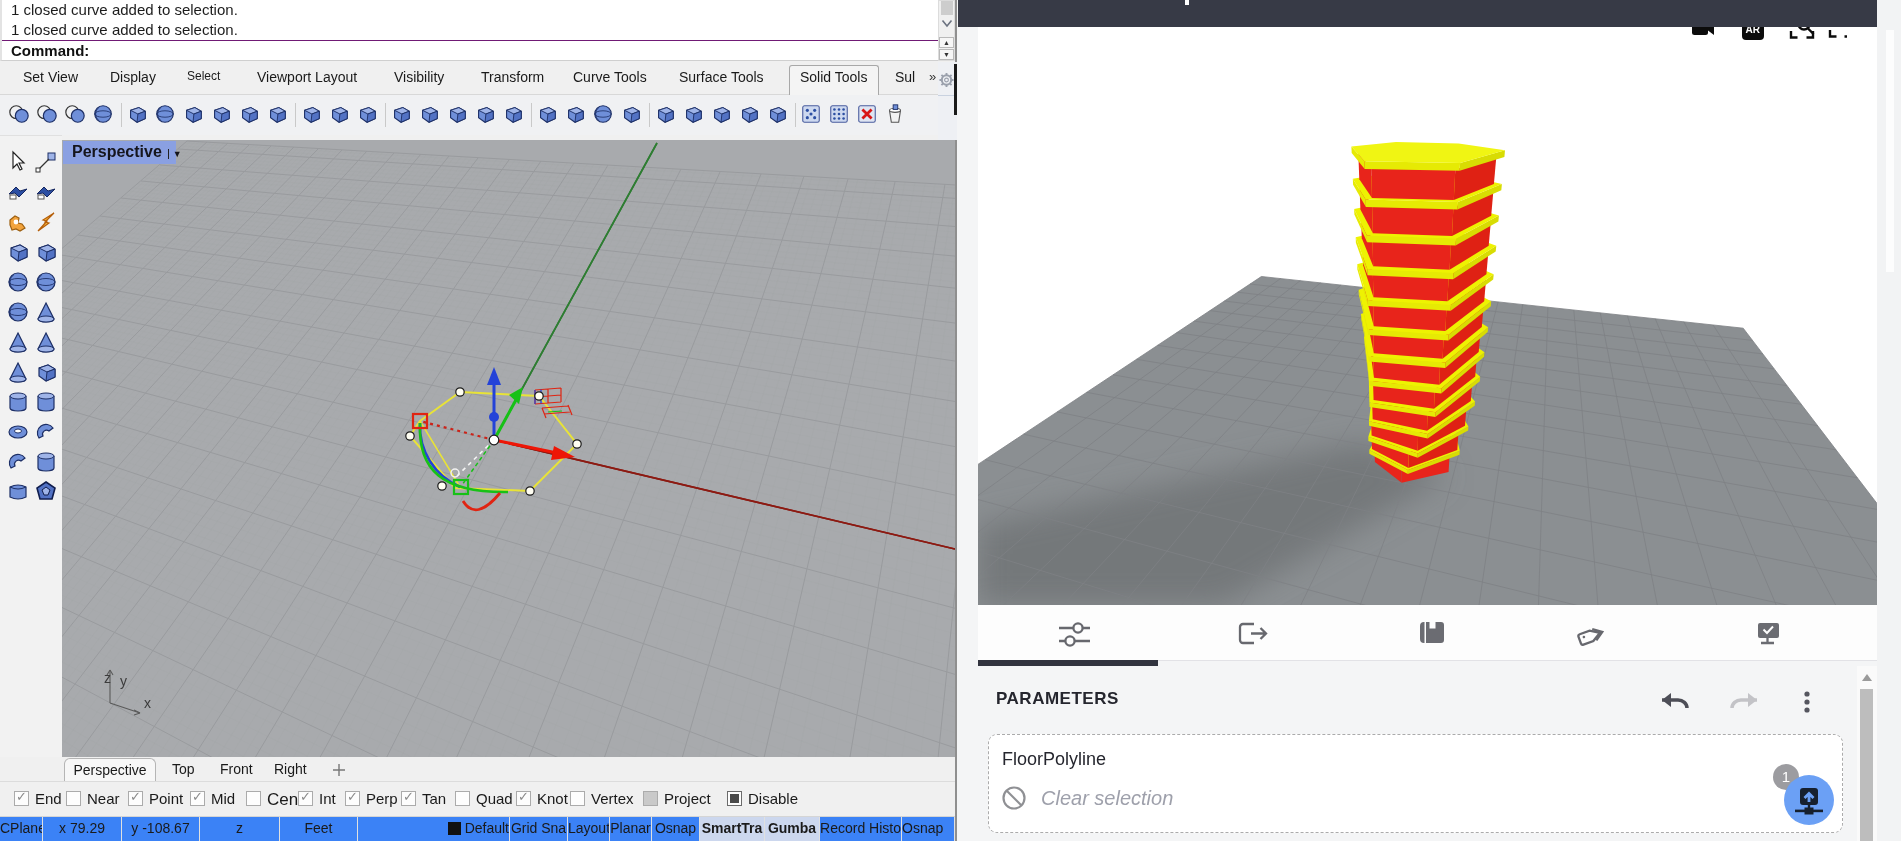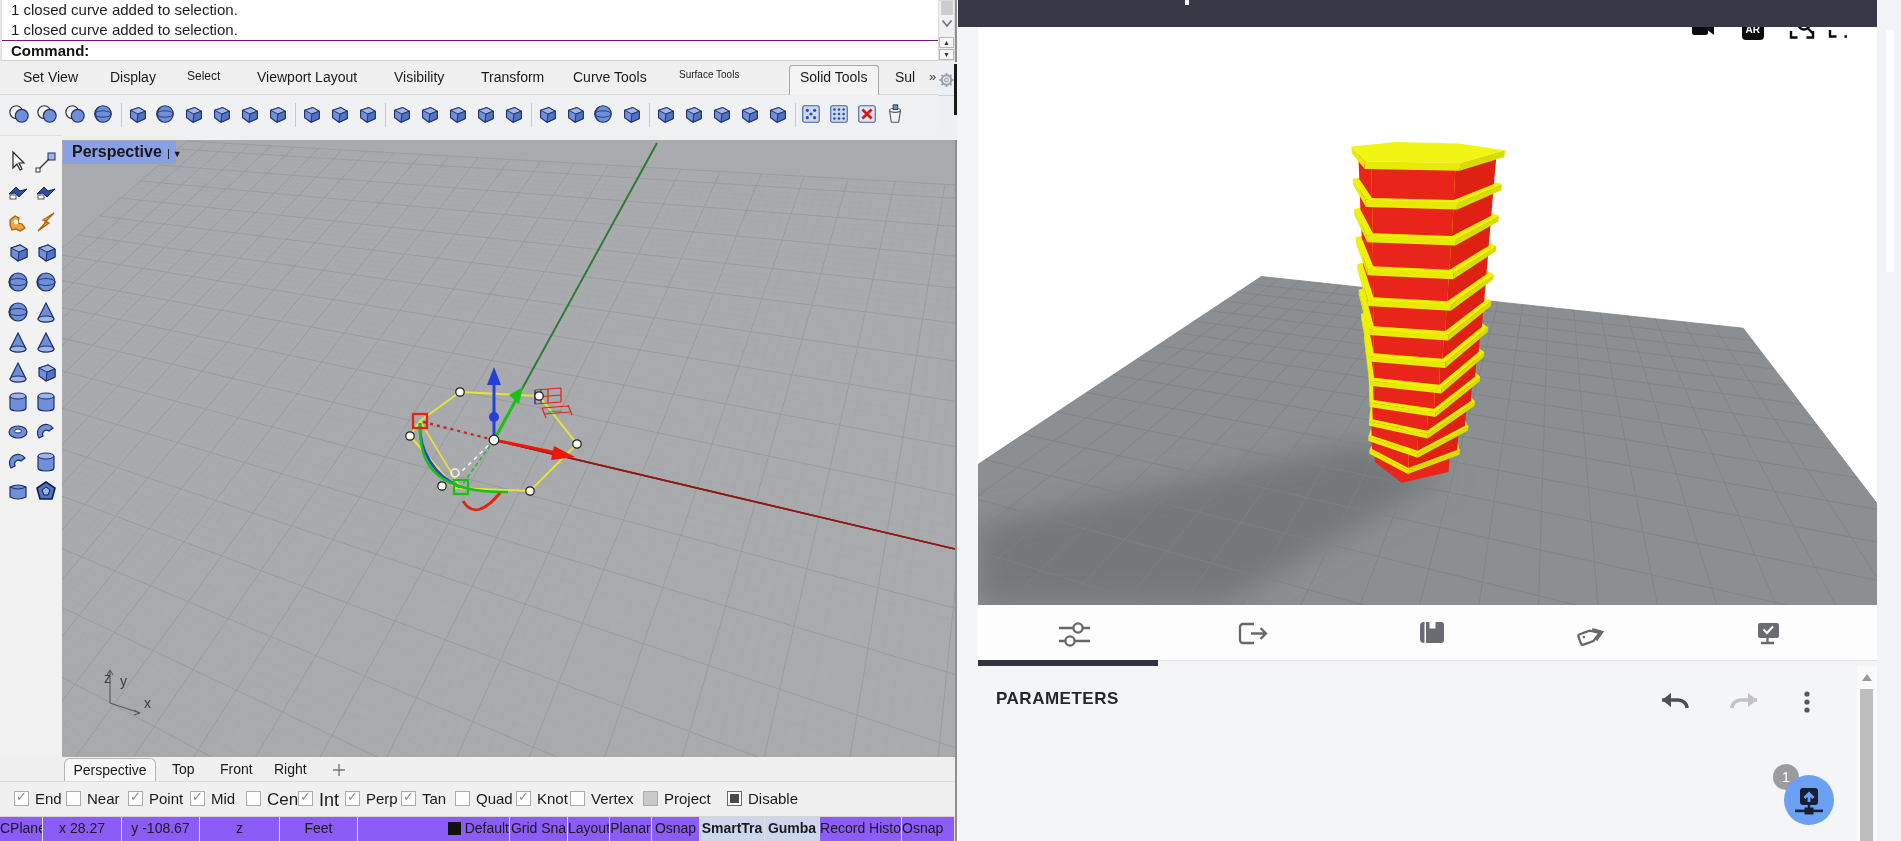--- a/index.html
+++ b/index.html
@@ -18,21 +18,21 @@
 <div class="abs" style="left:0px;top:48px;width:15px;height:11px;background:#f6f6f6;border:1px solid #b9b9b9;color:#333;font-size:7px;line-height:9px;text-align:center">▼</div>
 </div>
     <div class="abs" style="left:0;top:62px;width:957px;height:33px;background:#f0f0f0;border-bottom:1px solid #d8d8d8">
       <span class="abs" style="left:23px;top:7px;font-size:14px;color:#1a1a1a">Set View</span>
       <span class="abs" style="left:110px;top:7px;font-size:14px;color:#1a1a1a">Display</span>
       <span class="abs" style="left:187px;top:7px;font-size:12px;color:#1a1a1a">Select</span>
       <span class="abs" style="left:257px;top:7px;font-size:14px;color:#1a1a1a">Viewport Layout</span>
       <span class="abs" style="left:394px;top:7px;font-size:14px;color:#1a1a1a">Visibility</span>
       <span class="abs" style="left:481px;top:7px;font-size:14px;color:#1a1a1a">Transform</span>
       <span class="abs" style="left:573px;top:7px;font-size:14px;color:#1a1a1a">Curve Tools</span>
-      <span class="abs" style="left:679px;top:7px;font-size:10px;color:#1a1a1a">Surface Tools</span>
+      <span class="abs" style="left:679px;top:7px;font-size:14px;color:#1a1a1a">Surface Tools</span>
       <div class="abs" style="left:789px;top:3px;width:90px;height:30px;background:#f4f4f4;border:1px solid #a8a8a8;border-bottom:none;border-radius:3px 3px 0 0"></div>
       <span class="abs" style="left:800px;top:7px;font-size:14px;color:#1a1a1a">Solid Tools</span>
       <span class="abs" style="left:895px;top:7px;font-size:14px;color:#1a1a1a">Sul</span>
       <span class="abs" style="left:929px;top:7px;font-size:13px;color:#333">»</span>
     </div>
     <div class="abs" style="left:0;top:95px;width:957px;height:40px;background:#f0f1f3">
       <svg class="abs" style="left:8px;top:8px" width="22" height="22" viewBox="0 0 24 24">
         <circle cx="9" cy="10" r="7" fill="none" stroke="#333" stroke-width="1.3"></circle>
         <circle cx="15" cy="14" r="7" fill="#6f8fd9" stroke="#1d2f66" stroke-width="1.3"></circle>
       </svg>
@@ -383,21 +383,21 @@
       <span class="abs" style="left:149px;top:8px;font-size:15px;color:#1a1a1a">Point</span>
       <div class="abs" style="left:190px;top:9px;width:15px;height:15px;background:#fdfdfd;border:1px solid #ababab">
         <span style="position:absolute;left:1px;top:-3px;color:#8a8a8a;font-size:13px">✓</span>
       </div>
       <span class="abs" style="left:211px;top:8px;font-size:15px;color:#1a1a1a">Mid</span>
       <div class="abs" style="left:246px;top:9px;width:15px;height:15px;background:#fdfdfd;border:1px solid #ababab"></div>
       <span class="abs" style="left:267px;top:8px;font-size:17px;color:#1a1a1a">Cen</span>
       <div class="abs" style="left:298px;top:9px;width:15px;height:15px;background:#fdfdfd;border:1px solid #ababab">
         <span style="position:absolute;left:1px;top:-3px;color:#8a8a8a;font-size:13px">✓</span>
       </div>
-      <span class="abs" style="left:319px;top:8px;font-size:18px;color:#1a1a1a">Int</span>
+      <span class="abs" style="left:319px;top:8px;font-size:15px;color:#1a1a1a">Int</span>
       <div class="abs" style="left:345px;top:9px;width:15px;height:15px;background:#fdfdfd;border:1px solid #ababab">
         <span style="position:absolute;left:1px;top:-3px;color:#8a8a8a;font-size:13px">✓</span>
       </div>
       <span class="abs" style="left:366px;top:8px;font-size:15px;color:#1a1a1a">Perp</span>
       <div class="abs" style="left:401px;top:9px;width:15px;height:15px;background:#fdfdfd;border:1px solid #ababab">
         <span style="position:absolute;left:1px;top:-3px;color:#8a8a8a;font-size:13px">✓</span>
       </div>
       <span class="abs" style="left:422px;top:8px;font-size:15px;color:#1a1a1a">Tan</span>
       <div class="abs" style="left:455px;top:9px;width:15px;height:15px;background:#fdfdfd;border:1px solid #ababab"></div>
       <span class="abs" style="left:476px;top:8px;font-size:15px;color:#1a1a1a">Quad</span>
@@ -407,23 +407,23 @@
       <span class="abs" style="left:537px;top:8px;font-size:15px;color:#1a1a1a">Knot</span>
       <div class="abs" style="left:570px;top:9px;width:15px;height:15px;background:#fdfdfd;border:1px solid #ababab"></div>
       <span class="abs" style="left:591px;top:8px;font-size:15px;color:#1a1a1a">Vertex</span>
       <div class="abs" style="left:643px;top:9px;width:15px;height:15px;background:#c9c9c9;border:1px solid #ababab"></div>
       <span class="abs" style="left:664px;top:8px;font-size:15px;color:#1a1a1a">Project</span>
       <div class="abs" style="left:727px;top:9px;width:15px;height:15px;background:#fdfdfd;border:1px solid #6b6b6b">
         <div style="margin:2px;width:9px;height:9px;background:#4a4a4a"></div>
       </div>
       <span class="abs" style="left:748px;top:8px;font-size:15px;color:#1a1a1a">Disable</span>
     </div>
-    <div class="abs" style="left:0;top:816px;width:957px;height:25px;background:#8b5cf6;border-top:1px solid #d5d5d5;font-size:14px;color:#1a1a1a">
+    <div class="abs" style="left:0;top:816px;width:957px;height:25px;background:#3b82f6;border-top:1px solid #d5d5d5;font-size:14px;color:#1a1a1a">
       <div class="abs" style="left:0px;top:0;width:43px;height:25px;border-right:1px solid #e0e0e0;text-align:center;padding-top:3px;white-space:nowrap;overflow:hidden">CPlane</div>
-      <div class="abs" style="left:43px;top:0;width:79px;height:25px;border-right:1px solid #e0e0e0;text-align:center;padding-top:3px;white-space:nowrap;overflow:hidden">x 28.27</div>
+      <div class="abs" style="left:43px;top:0;width:79px;height:25px;border-right:1px solid #e0e0e0;text-align:center;padding-top:3px;white-space:nowrap;overflow:hidden">x 79.29</div>
       <div class="abs" style="left:122px;top:0;width:78px;height:25px;border-right:1px solid #e0e0e0;text-align:center;padding-top:3px;white-space:nowrap;overflow:hidden">y -108.67</div>
       <div class="abs" style="left:200px;top:0;width:80px;height:25px;border-right:1px solid #e0e0e0;text-align:center;padding-top:3px;white-space:nowrap;overflow:hidden">z</div>
       <div class="abs" style="left:280px;top:0;width:78px;height:25px;border-right:1px solid #e0e0e0;text-align:center;padding-top:3px;white-space:nowrap;overflow:hidden">Feet</div>
       <div class="abs" style="left:358px;top:0;width:152px;height:25px;border-right:1px solid #e0e0e0;text-align:right;padding-top:3px;white-space:nowrap;overflow:hidden"><span style="display:inline-block;width:13px;height:13px;background:#111;vertical-align:-2px;margin-left:4px"></span> Default</div>
       <div class="abs" style="left:510px;top:0;width:58px;height:25px;border-right:1px solid #e0e0e0;text-align:center;padding-top:3px;white-space:nowrap;overflow:hidden">Grid Sna</div>
       <div class="abs" style="left:568px;top:0;width:42px;height:25px;border-right:1px solid #e0e0e0;text-align:center;padding-top:3px;white-space:nowrap;overflow:hidden">Layout</div>
       <div class="abs" style="left:610px;top:0;width:42px;height:25px;border-right:1px solid #e0e0e0;text-align:center;padding-top:3px;white-space:nowrap;overflow:hidden">Planar</div>
       <div class="abs" style="left:652px;top:0;width:48px;height:25px;border-right:1px solid #e0e0e0;text-align:center;padding-top:3px;white-space:nowrap;overflow:hidden">Osnap</div>
       <div class="abs" style="left:700px;top:0;width:65px;height:25px;font-weight:bold;background:#ccd7ee;border-right:1px solid #e0e0e0;text-align:center;padding-top:3px;white-space:nowrap;overflow:hidden">SmartTra</div>
       <div class="abs" style="left:765px;top:0;width:55px;height:25px;font-weight:bold;background:#ccd7ee;border-right:1px solid #e0e0e0;text-align:center;padding-top:3px;white-space:nowrap;overflow:hidden">Gumba</div>
@@ -579,20 +579,28 @@
 <path d="M10,12 h16 a9,8 0 0 1 9,8" fill="none" stroke="#4d4e57" stroke-width="3.5"></path>
       <path d="M10,12 l9,-7 v14 z" fill="#4d4e57"></path>
 <path d="M80,20 a9,8 0 0 1 9,-8 h16" fill="none" stroke="#c3c3c7" stroke-width="3.5"></path>
       <path d="M105,12 l-9,-7 v14 z" fill="#c3c3c7"></path>
 <g fill="#55565f">
         <circle cx="155" cy="6" r="2.6"></circle>
         <circle cx="155" cy="14" r="2.6"></circle>
         <circle cx="155" cy="22" r="2.6"></circle>
       </g>
 </svg>
+    <div class="abs" style="left:31px;top:734px;width:855px;height:99px;border:1px dashed #ababab;border-radius:9px;background:#fff">
+      <div class="abs" style="left:13px;top:14px;font-size:18px;color:#25262e">FloorPolyline</div>
+      <svg class="abs" style="left:12px;top:50px" width="28" height="28" viewBox="0 0 28 28">
+        <circle cx="13" cy="13" r="10.5" fill="none" stroke="#8f9094" stroke-width="2.2"></circle>
+        <path d="M6,6 L20.5,20.5" stroke="#8f9094" stroke-width="2.2"></path>
+      </svg>
+      <div class="abs" style="left:52px;top:52px;font-size:20px;font-style:italic;color:#9ea0ab">Clear selection</div>
+    </div>
     <div class="abs" style="left:816px;top:764px;width:26px;height:26px;border-radius:50%;background:#9c9ca0;color:#fff;font-size:15px;text-align:center;line-height:26px">1</div>
 <div class="abs" style="left:827px;top:775px;width:50px;height:50px;border-radius:50%;background:#6ba0f5"></div>
 <svg class="abs" style="left:827px;top:775px" width="50" height="50" viewBox="0 0 50 50">
       <rect x="16" y="13" width="18" height="17" rx="3" fill="#16202e"></rect>
       <path d="M25,27 v-8 m-4.5,4 l4.5,-4.5 4.5,4.5" stroke="#6ba0f5" stroke-width="2.8" fill="none"></path>
       <path d="M25,30 v5" stroke="#16202e" stroke-width="2.4"></path>
       <rect x="11" y="34.6" width="28" height="2.6" fill="#16202e"></rect>
       <rect x="20.5" y="32.5" width="9" height="7" fill="#16202e"></rect>
     </svg>
     <div class="abs" style="left:900px;top:666px;width:20px;height:175px;background:#fafafa">

